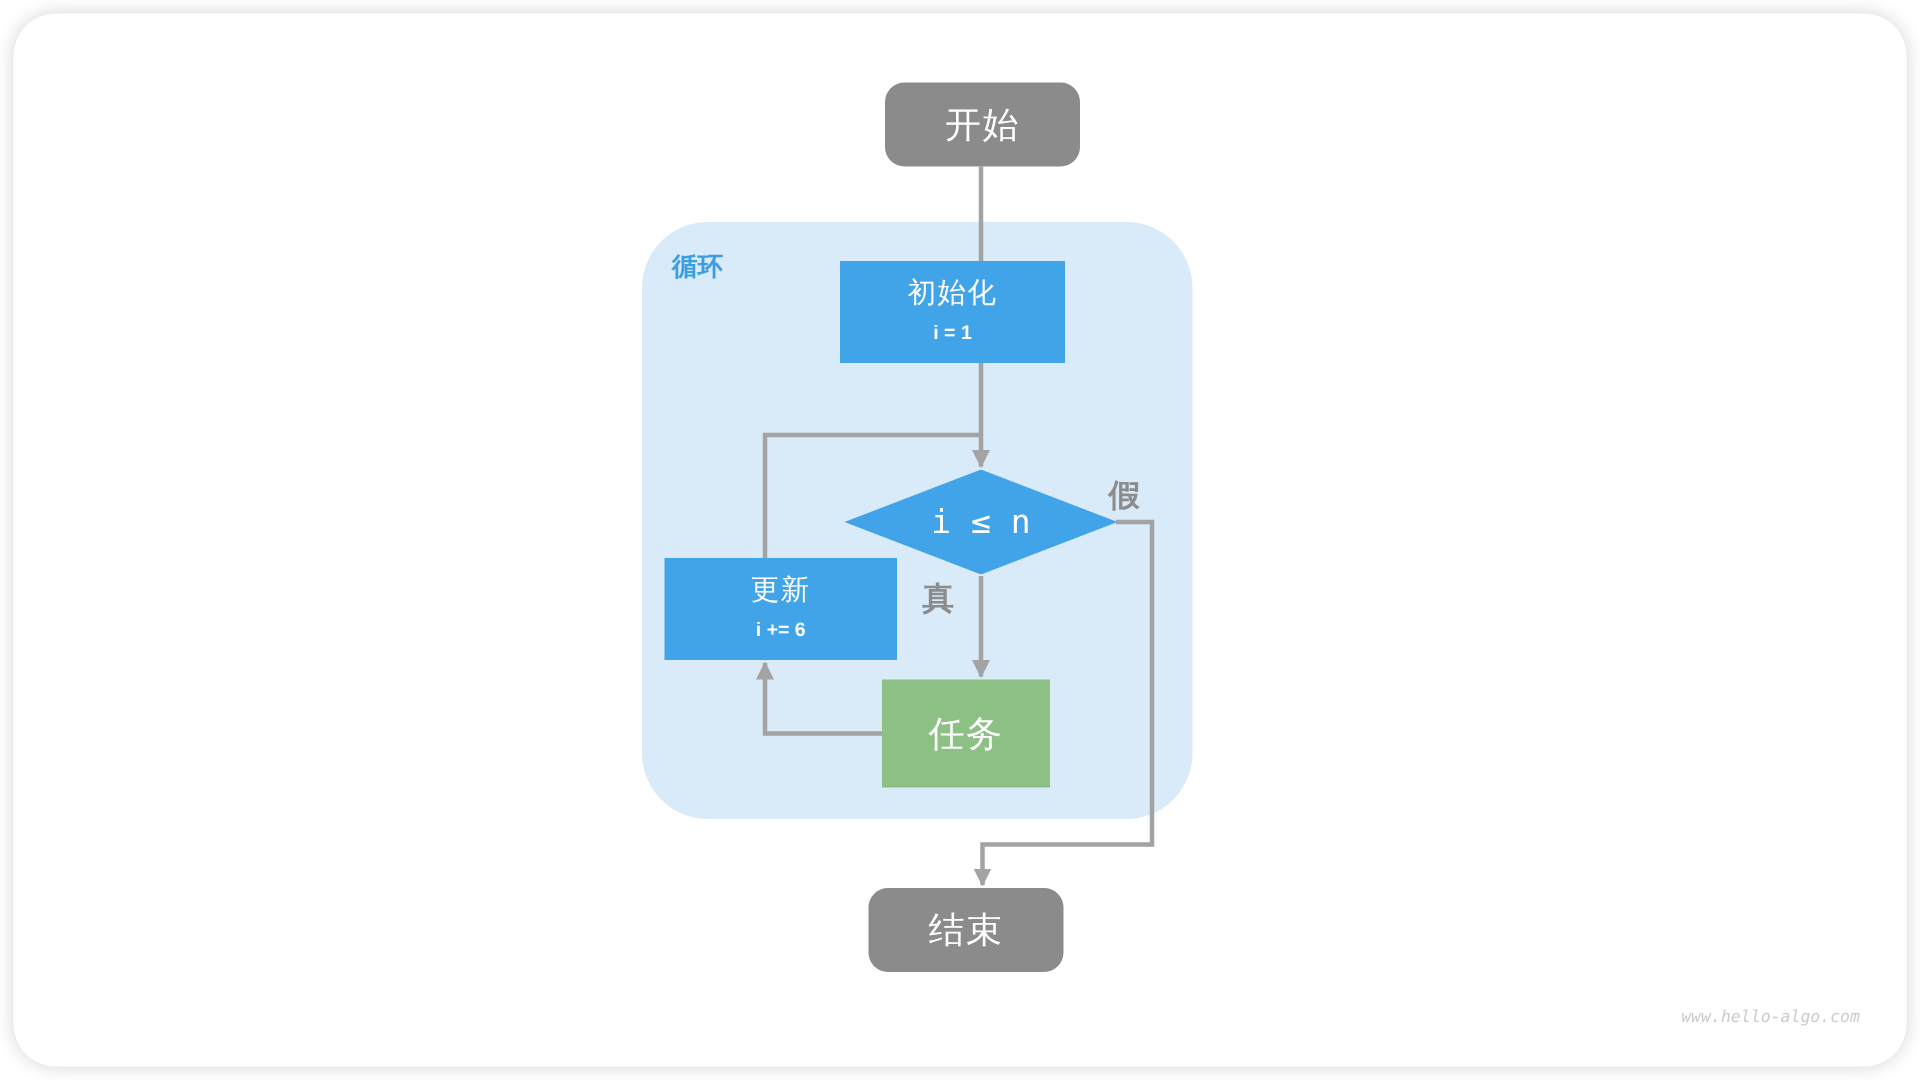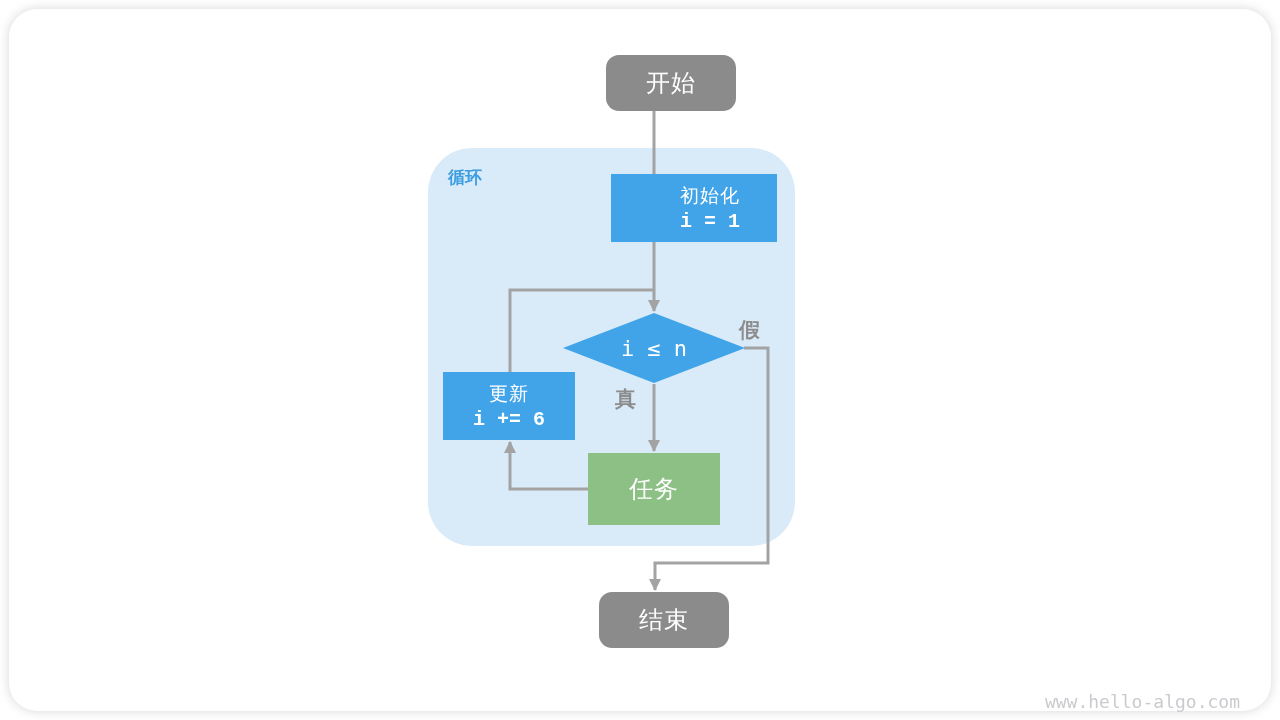--- a/index.html
+++ b/index.html
@@ -74,63 +74,64 @@
   .node.process {
     background: var(--node-blue, #41a3e8);
   }
   .node.process .cn-line {
     font-size: 19px;
     font-weight: 500;
     line-height: 27px;
     letter-spacing: 1px;
   }
   .node.process .code-line {
-    font-family: Liberation Mono, monospace;
-    font-size: 20px;
+    font-family: Liberation Sans, sans-serif;
+    font-size: 13px;
     font-weight: bold;
     line-height: 26px;
     text-align: center;
   }
-  #node-init { left: 611px; top: 174px; width: 134px; height: 68px; padding-left: 32px; }
-  #node-update { left: 443px; top: 372px; width: 132px; height: 68px; }
+  #node-init { left: 560px; top: 174px; width: 150px; height: 68px; }
+  #node-update { left: 443px; top: 372px; width: 155px; height: 68px; }
   .node.decision {
     left: 563px; top: 313px;
     width: 182px; height: 70px;
     background: var(--node-blue, #41a3e8);
     clip-path: polygon(50% 0, 100% 50%, 50% 100%, 0 50%);
     font-family: "DejaVu Sans Mono", monospace;
     font-size: 22px;
     font-weight: normal;
   }
   .node.task {
     left: 588px; top: 453px;
-    width: 132px; height: 72px;
+    width: 112px; height: 72px;
     background: var(--node-green, #8cc084);
     font-size: 24px;
     font-weight: 500;
     letter-spacing: 1px;
   }
-  #node-start { left: 590px; top: 55px; margin-left: 16px; }
-  #node-end { left: 599px; top: 592px; }
+  #node-start { left: 590px; top: 55px; }
+  #node-end { left: 579px; top: 592px; }
   .edge-label {
     position: absolute;
     font-size: 21px;
     font-weight: bold;
     color: var(--edge-label, #8c8c8c);
     z-index: 4;
   }
   #edge-label-true { left: 615px; top: 385px; }
   #edge-label-false { left: 739px; top: 316px; }
   .watermark {
     position: absolute;
-    right: 40px; bottom: 8px;
+    right: 40px; bottom: 36px;
     font-family: "DejaVu Sans Mono", monospace;
-    font-size: 18px;
+    font-size: 11px;
     color: var(--watermark, #c9cbce);
     z-index: 4;
+    font-style: italic;
   }
 </style>
 </head>
 <body>
 
 <div class="card"></div>
 
 <div class="stage">
 
   <div class="loop-region"></div>

